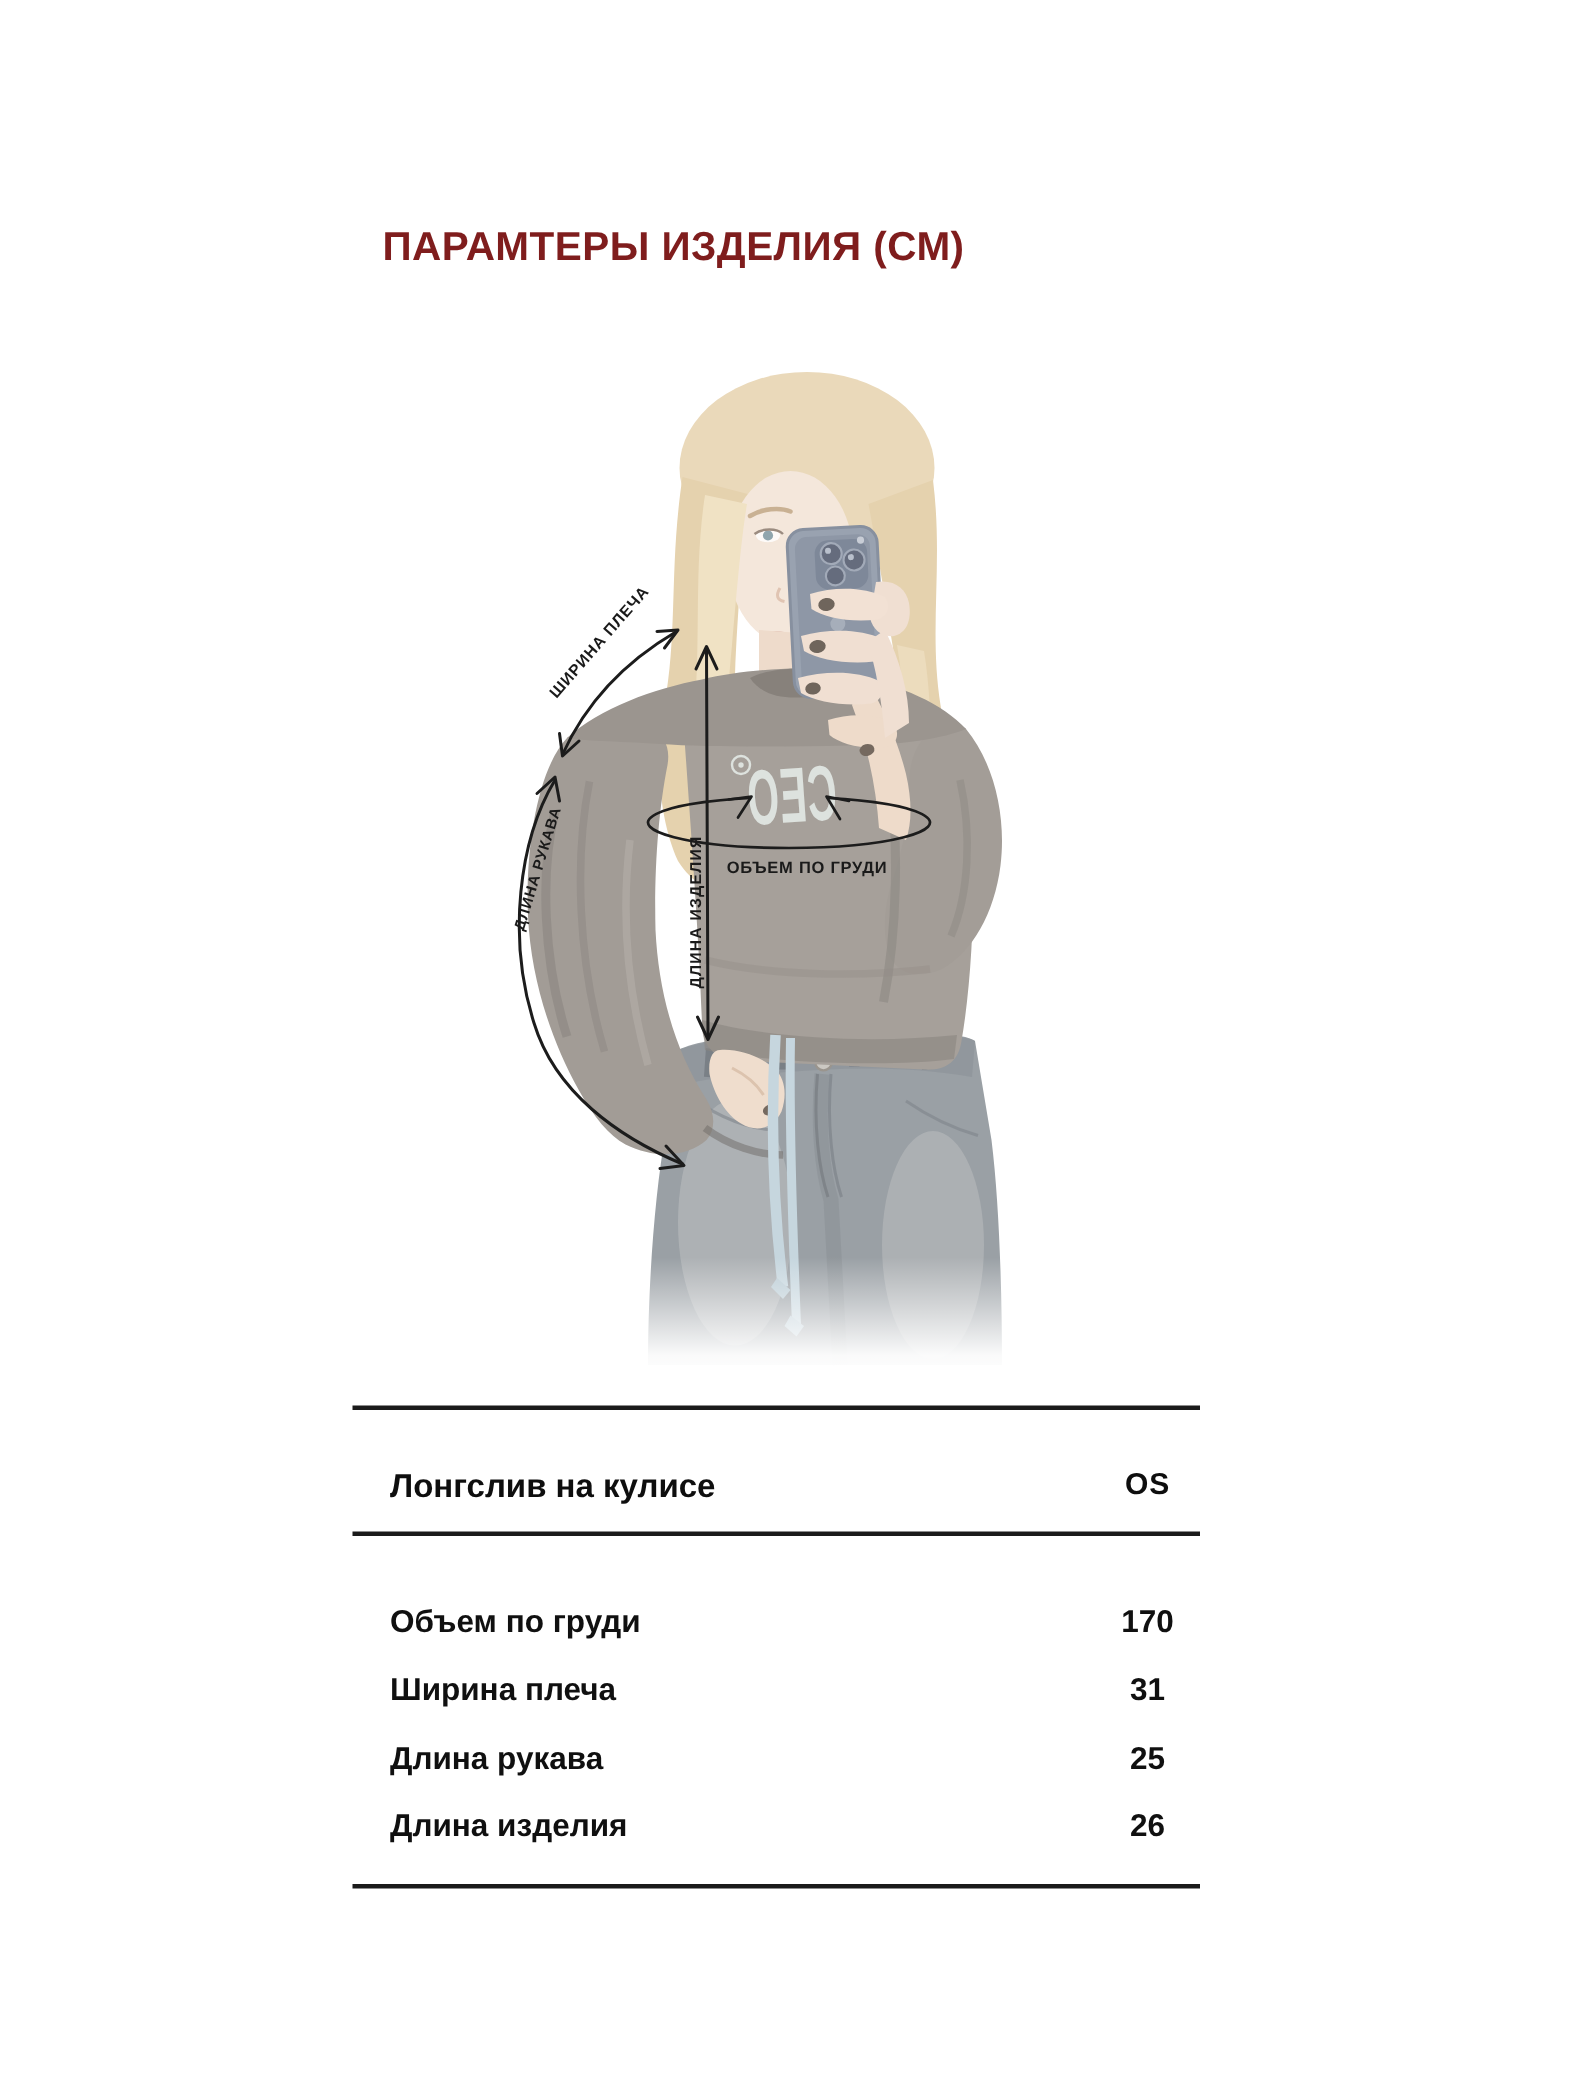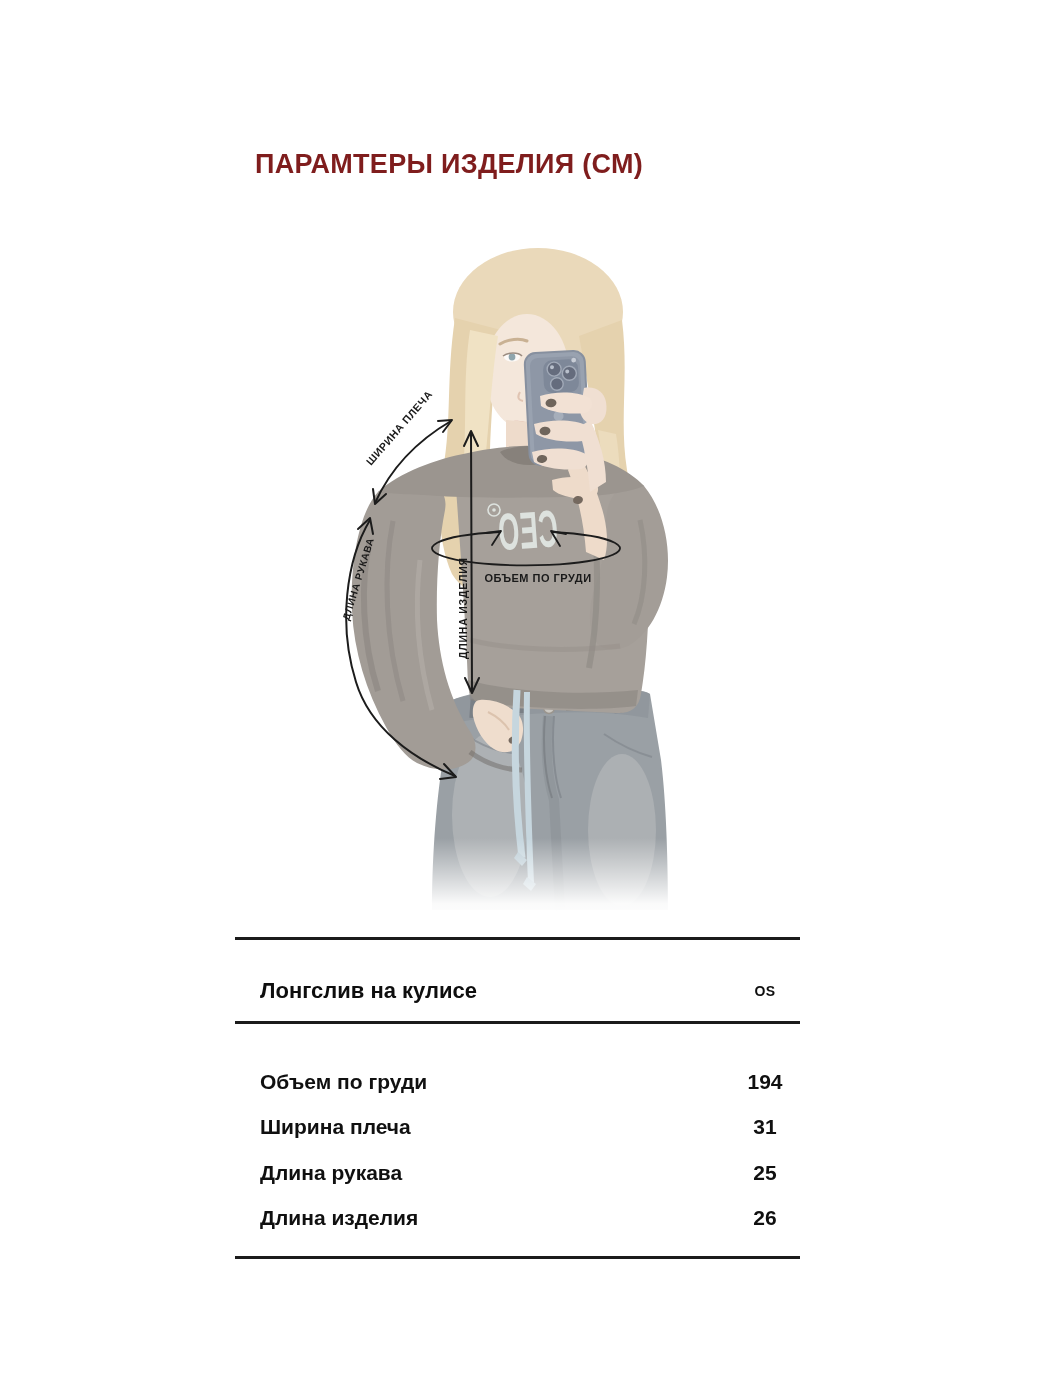--- a/index.html
+++ b/index.html
@@ -22,21 +22,21 @@
   }
   .size-table{position:absolute;left:235px;top:937px;width:565px;height:324px;}
   .rule{position:absolute;left:0;width:565px;background:#1b1b1b;}
   .rule-top{top:0;height:3px;}
   .rule-mid{top:84px;height:3px;}
   .rule-bottom{top:319px;height:3px;}
   .header-row{position:absolute;top:3px;left:0;width:565px;height:81px;display:flex;align-items:center;margin-top:10px;}
   .product-name{margin-left:25px;font-size:22px;font-weight:700;color:#0e0e0e;}
   .size-col{
     position:absolute;left:470px;width:120px;text-align:center;
-    font-size:14px;font-weight:700;letter-spacing:0.5px;color:#0e0e0e;
+    font-size:20px;font-weight:700;letter-spacing:0.5px;color:#0e0e0e;
   }
   .rows{position:absolute;top:122px;left:0;width:565px;}
   .trow{position:relative;height:45.5px;display:flex;align-items:center;}
   .trow .row-label{margin-left:25px;font-size:21px;font-weight:600;color:#101010;}
   .trow .row-value{
     position:absolute;left:470px;width:120px;text-align:center;
     font-size:21px;font-weight:600;color:#101010;
   }
 </style>
 </head>
@@ -206,21 +206,21 @@
 <div class="size-table">
   <div class="rule rule-top"></div>
   <div class="header-row">
     <div class="product-name">Лонгслив на кулисе</div>
     <div class="size-col">OS</div>
   </div>
   <div class="rule rule-mid"></div>
   <div class="rows">
     <div class="trow">
       <div class="row-label">Объем по груди</div>
-      <div class="row-value">194</div>
+      <div class="row-value">170</div>
     </div>
     <div class="trow">
       <div class="row-label">Ширина плеча</div>
       <div class="row-value">31</div>
     </div>
     <div class="trow">
       <div class="row-label">Длина рукава</div>
       <div class="row-value">25</div>
     </div>
     <div class="trow">

